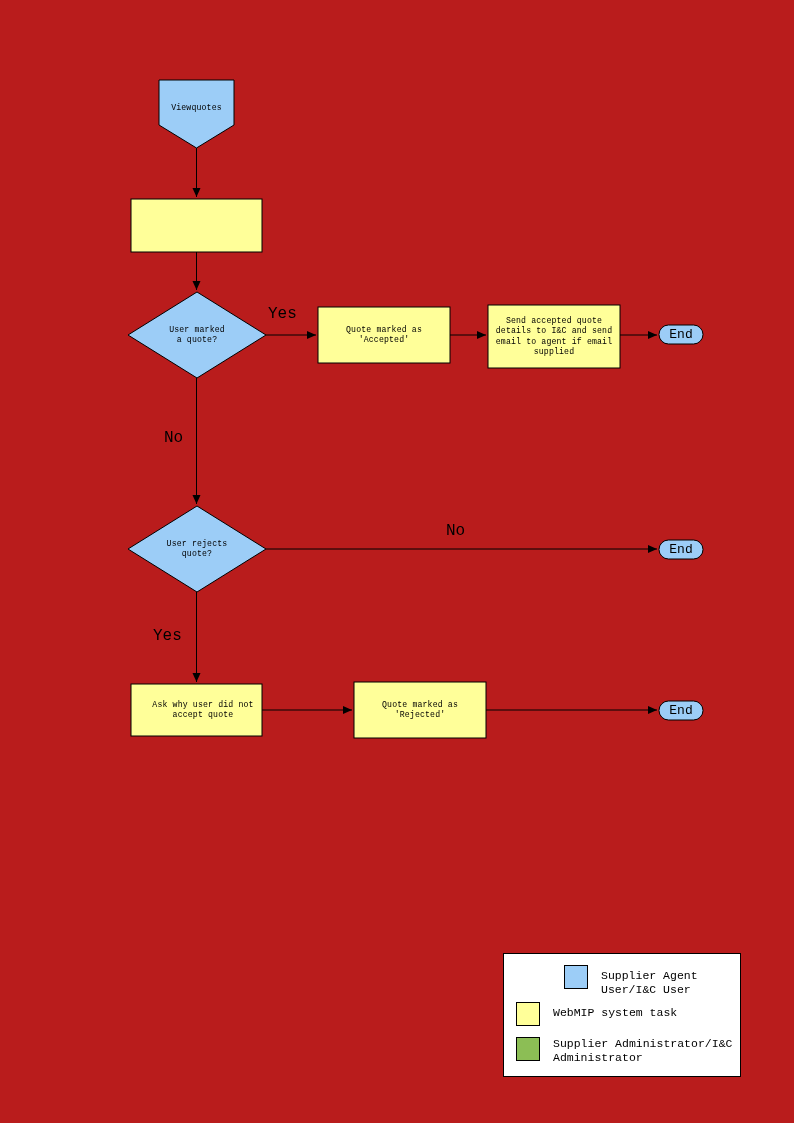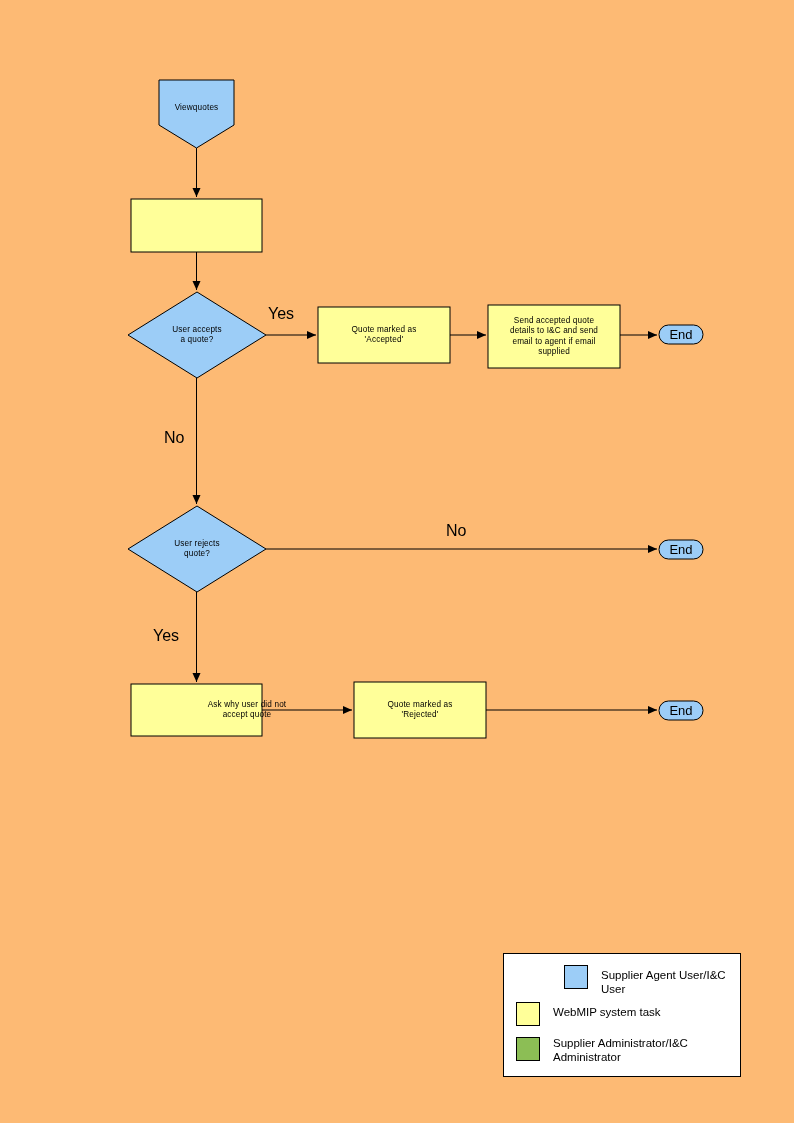--- a/index.html
+++ b/index.html
@@ -8,22 +8,23 @@
     background: #ffffff;
   }
   body {
     font-family: "Liberation Sans", sans-serif;
     color: #000000;
   }
   #canvas {
     position: relative;
     width: 794px;
     height: 1123px;
-    background: #fdba74;
+    background: #b91c1c;
     overflow: hidden;
+    font-family: Liberation Mono, monospace;
   }
   #flow-svg {
     position: absolute;
     left: 0;
     top: 0;
     width: 794px;
     height: 1123px;
   }
   .node-label {
     position: absolute;
@@ -143,39 +144,39 @@
     <line x1="196.5" y1="592" x2="196.5" y2="682" stroke="#000000" stroke-width="1" marker-end="url(#arrow)"></line>
 
     <line x1="262" y1="710" x2="352" y2="710" stroke="#000000" stroke-width="1" marker-end="url(#arrow)"></line>
 
     <line x1="486" y1="710" x2="657" y2="710" stroke="#000000" stroke-width="1" marker-end="url(#arrow)"></line>
   </svg>
 
   <div class="node-label" style="left:159px; top:86px; width:75px; height:45px;">Viewquotes</div>
 
 
-  <div class="node-label" style="left:140px; top:314px; width:114px; height:42px;">User accepts
+  <div class="node-label" style="left:140px; top:314px; width:114px; height:42px;">User marked
 a quote?</div>
 
   <div class="node-label" style="left:318px; top:307px; width:132px; height:56px;">Quote  marked as
 'Accepted'</div>
 
   <div class="node-label" style="left:488px; top:305px; width:132px; height:63px;">Send accepted quote
 details to I&amp;C and send
 email to agent if email
 supplied</div>
 
   <div class="end-label" style="left:659px; top:325px; width:44px; height:19px;">End</div>
 
   <div class="node-label" style="left:140px; top:528px; width:114px; height:42px;">User rejects
 quote?</div>
 
   <div class="end-label" style="left:659px; top:540px; width:44px; height:19px;">End</div>
 
-  <div class="node-label" style="left:131px; top:684px; width:144px; height:52px;margin-left:44px;">Ask why user did not
+  <div class="node-label" style="left:131px; top:684px; width:144px; height:52px;">Ask why user did not
 accept quote</div>
 
   <div class="node-label" style="left:354px; top:682px; width:132px; height:56px;">Quote  marked as
 'Rejected'</div>
 
   <div class="end-label" style="left:659px; top:701px; width:44px; height:19px;">End</div>
 
   <div class="edge-label" style="left:268px; top:304px;">Yes</div>
 
   <div class="edge-label" style="left:164px; top:428px;">No</div>

